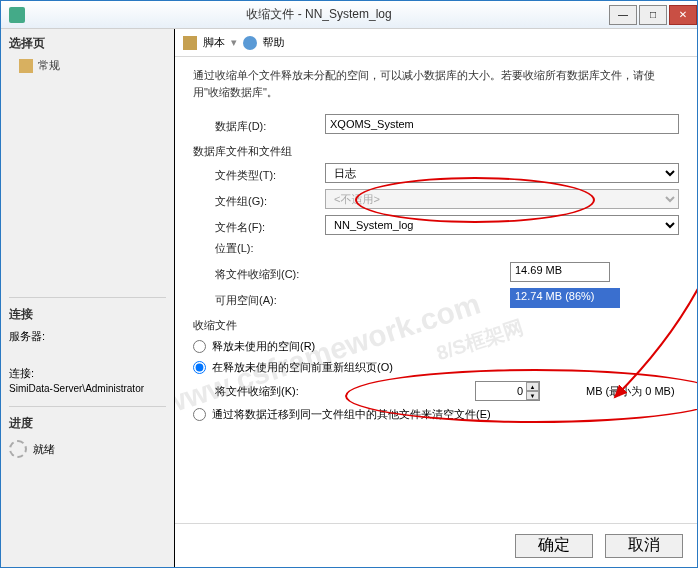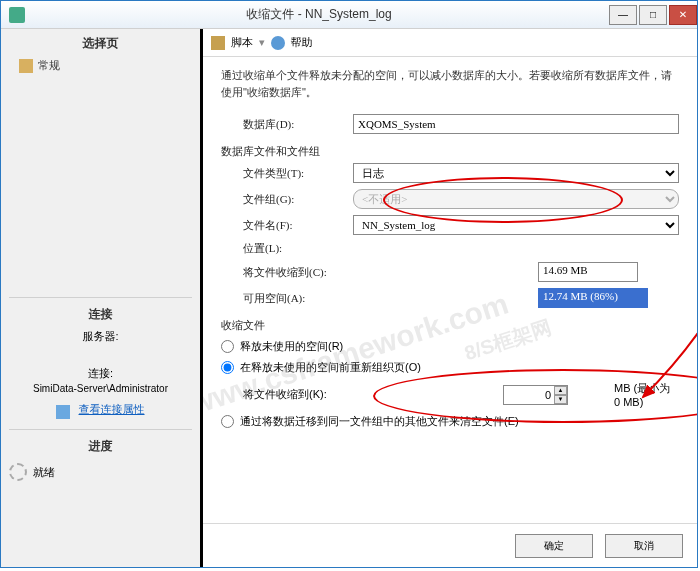--- a/index.html
+++ b/index.html
@@ -5,53 +5,53 @@
 * { box-sizing: border-box; margin: 0; padding: 0; }
 body { font-family: "Microsoft YaHei", "Segoe UI", Tahoma, sans-serif; font-size: 11px; background: #fff; width: 700px; height: 571px; overflow: hidden; }
 .window { width: 698px; height: 568px; border: 1px solid #2a79c2; background: #0c4a6e; position: relative; }
 .titlebar { height: 28px; background: linear-gradient(#fff, #e8f0f8); border-bottom: 1px solid #d0d0d0; display: flex; align-items: center; padding: 0 0 0 8px; }
 .titlebar .icon { width: 16px; height: 16px; background: #4a8; border-radius: 2px; margin-right: 6px; }
 .titlebar .title { flex: 1; text-align: center; font-size: 12px; color: #333; }
 .titlebar .win-btns { display: flex; }
 .titlebar .win-btn { width: 28px; height: 20px; border: 1px solid #888; background: #eee; margin-left: 2px; display: flex; align-items: center; justify-content: center; font-size: 10px; cursor: pointer; }
 .titlebar .win-btn.close { background: #c94f44; color: #fff; border-color: #a03028; }
 .body { display: flex; height: calc(100% - 28px); }
-.left-pane { width: 202px; background: #f0f0f0; border-right: 3px solid #000000; padding: 4px 8px; text-align: center; }
+.left-pane { width: 174px; background: #f0f0f0; border-right: 1px solid #000000; padding: 4px 8px; }
 .left-pane .section-title { font-weight: bold; color: #333; margin: 2px 0 4px; font-size: 12px; }
 .left-pane .nav-item { display: flex; align-items: center; padding: 2px 0 2px 10px; color: #333; cursor: pointer; }
 .left-pane .nav-icon { width: 14px; height: 14px; background: #d8b060; margin-right: 5px; }
 .left-pane .inline-icon { display:inline-block; width:14px; height:14px; background:#6aa8e0; margin-right:5px; vertical-align:middle; position:relative; top:2px; }
 .left-pane .link { color: #1060c0; text-decoration: underline; cursor: pointer; }
 .left-pane .conn-section, .left-pane .progress-section { margin-top: 12px; border-top: 1px solid #d0d0d0; padding-top: 6px; }
 .spinner { width: 18px; height: 18px; border: 2px dashed #aaa; border-radius: 50%; display: inline-block; vertical-align: middle; margin-right: 6px; }
 .right-pane { flex: 1; display: flex; flex-direction: column; background: #fff; position: relative; }
 .toolbar { height: 28px; border-bottom: 1px solid #d8d8d8; display: flex; align-items: center; padding: 0 8px; gap: 6px; }
 .tool-icon { width: 14px; height: 14px; background: #c6a050; }
 .tool-sep { color: #888; }
 .content { padding: 10px 18px 10px 18px; overflow: hidden; position: relative; flex: 1; }
 .desc { color: #333; margin-bottom: 14px; line-height: 1.5; }
-.row { display: flex; align-items: center; margin-bottom: 6px; font-family: Liberation Serif, serif; }
+.row { display: flex; align-items: flex-end; margin-bottom: 6px; }
 .row label { width: 110px; color: #222; }
 .row .field { flex: 1; }
 .text-input, .select { width: 100%; height: 20px; border: 1px solid #888; background: #fff; padding: 1px 4px; font-size: 11px; font-family: inherit; }
-.select.disabled { background: #f0f0f0; color: #888; border-radius: 9px; }
+.select.disabled { background: #f0f0f0; color: #888; }
 .readonly-box { background: #fff; border: 1px solid #888; padding: 1px 4px; height: 20px; font-size: 11px; width: 100px; }
 .highlight-box { background: #3a6fcf; color: #fff; border: 1px solid #3a6fcf; padding: 1px 4px; height: 20px; font-size: 11px; width: 110px; }
 .indent { margin-left: 22px; }
 .section-header { color: #222; margin: 10px 0 4px; }
 .radio-row { display: flex; align-items: center; margin: 6px 0; }
 .radio-row input { margin-right: 6px; }
 .shrink-to-row { display: flex; align-items: center; margin: 6px 0 6px 22px; gap: 40px; }
 .shrink-to-row label { flex: 0 0 auto; width: 220px; }
 .spinner-input { width: 65px; height: 20px; border: 1px solid #888; text-align: right; padding: 1px 16px 1px 4px; font-size: 11px; position: relative; }
 .spin-wrap { position: relative; display: inline-block; }
 .spin-btns { position: absolute; right: 1px; top: 1px; width: 13px; height: 18px; display: flex; flex-direction: column; }
 .spin-btns div { flex: 1; background: #e8e8e8; border: 1px solid #999; font-size: 6px; display: flex; align-items: center; justify-content: center; cursor: pointer; }
 .btn-bar { height: 44px; border-top: 1px solid #d8d8d8; display: flex; justify-content: flex-end; align-items: center; padding: 0 14px; gap: 12px; }
-.btn { width: 78px; height: 24px; border: 1px solid #888; background: #f0f0f0; cursor: pointer; font-size: 10px; font-family: inherit; }
+.btn { width: 78px; height: 24px; border: 1px solid #888; background: #f0f0f0; cursor: pointer; font-size: 16px; font-family: inherit; }
 .red-oval { position: absolute; border: 2px solid #d00; border-radius: 50%; pointer-events: none; }
 .red-arrow { position: absolute; pointer-events: none; }
 .watermark { position: absolute; font-size: 30px; color: rgba(150,150,150,0.2); transform: rotate(-18deg); pointer-events: none; font-weight: bold; font-family: Arial, sans-serif; }
 </style>
 </head>
 <body>
 
 <div class="window">
   <div class="titlebar">
     <span class="icon"></span>
@@ -70,24 +70,20 @@
           <span class="nav-icon"></span>
           <span>常规</span>
         </div>
       </div>
       <div class="conn-section">
         <div class="section-title">连接</div>
         <div style="margin:6px 0 2px">服务器:</div>
         <div style="height:14px"></div>
         <div style="margin:6px 0 2px">连接:</div>
         <div style="font-size:10px">SimiData-Server\Administrator</div>
-        <div style="margin-top:8px">
-          <span class="inline-icon"></span>
-          <span class="link">查看连接属性</span>
-        </div>
       </div>
       <div class="progress-section">
         <div class="section-title">进度</div>
         <div style="margin-top:8px; display:flex; align-items:center;">
           <span class="spinner"></span>
           <span>就绪</span>
         </div>
       </div>
     </div>
 

